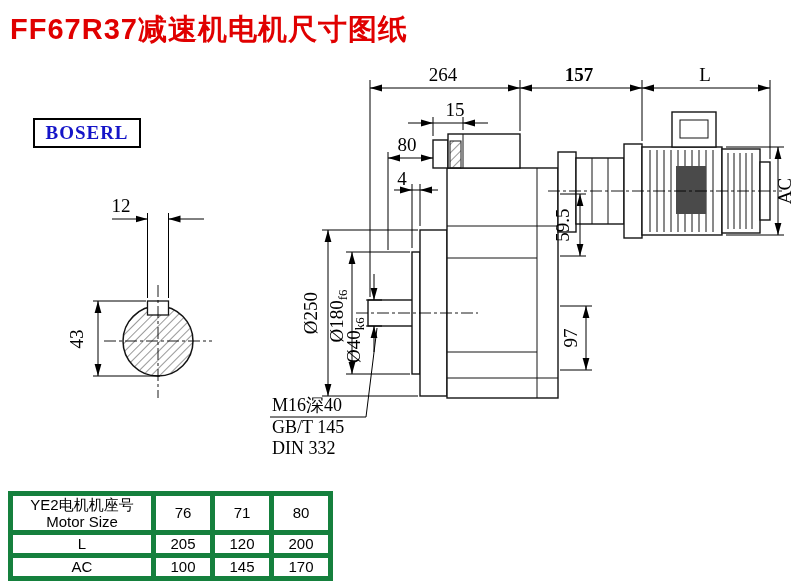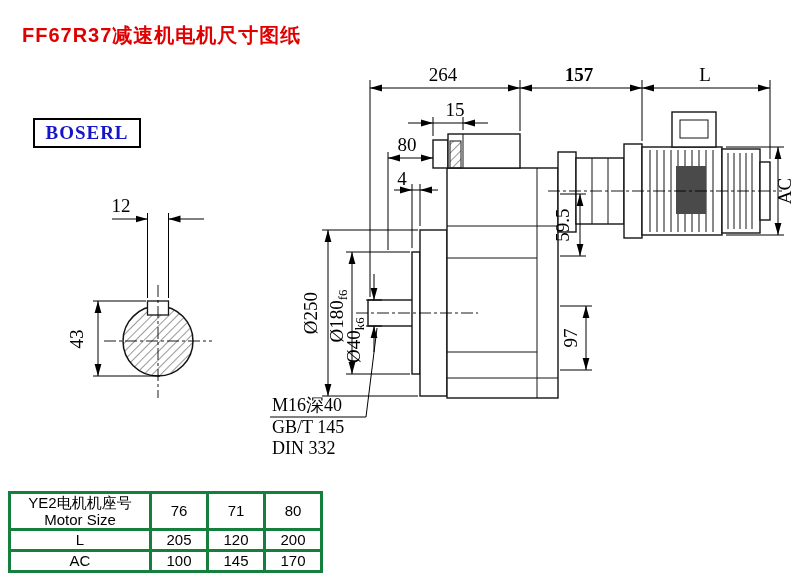--- a/index.html
+++ b/index.html
@@ -1,35 +1,35 @@
 <!DOCTYPE html>
 <html><head>
 <meta charset="utf-8">
 <style>
   html,body{margin:0;padding:0;}
   body{width:800px;height:584px;background:#ffffff;position:relative;overflow:hidden;
        font-family:"Liberation Sans",sans-serif;}
-  .title{position:absolute;left:6px;top:6px;margin:16px;font-size:20px;font-weight:bold;
+  .title{position:absolute;left:6px;top:6px;margin:4px;font-size:29px;font-weight:bold;
          color:#e00000;letter-spacing:1px;}
   .brand-box{position:absolute;left:33px;top:118px;width:104px;height:26px;border:2px solid #000;
          display:flex;align-items:center;justify-content:center;background:#fff;}
   .brand-box span{color:#1414c8;font-weight:bold;font-size:19px;letter-spacing:1px;
          font-family:"Liberation Serif",serif;}
   svg.drawing{position:absolute;left:0;top:0;}
   .part{fill:#ffffff;stroke:#141414;stroke-width:1.4;}
   .partline{stroke:#141414;stroke-width:1;fill:none;}
   .dim,.ext{stroke:#000;stroke-width:1;fill:none;}
   .cl{stroke:#000;stroke-width:0.9;stroke-dasharray:12 3 3 3;fill:none;}
   .dimtxt{font-family:"Liberation Serif",serif;font-size:19px;fill:#000;}
   .bold{font-weight:bold;}
   .tol{font-size:13px;}
   .note{font-family:"Liberation Serif",serif;font-size:18px;fill:#000;}
   .size-table{position:absolute;left:8px;top:491px;border-collapse:collapse;font-size:15px;color:#000;
          background:#fff;}
-  .size-table td{border:3px solid #15803d;text-align:center;padding:0 4px;height:18px;line-height:18px;}
+  .size-table td{border:5px solid #15803d;text-align:center;padding:0 4px;height:18px;line-height:18px;}
   .size-table td.c1{width:130px;}
   .size-table td.cv{width:46px;}
   .size-table .hdr div{line-height:17px;height:17px;}
 </style>
 </head>
 <body>
 
 <div>
 
   <svg class="drawing" width="800" height="584" viewBox="0 0 800 584">

